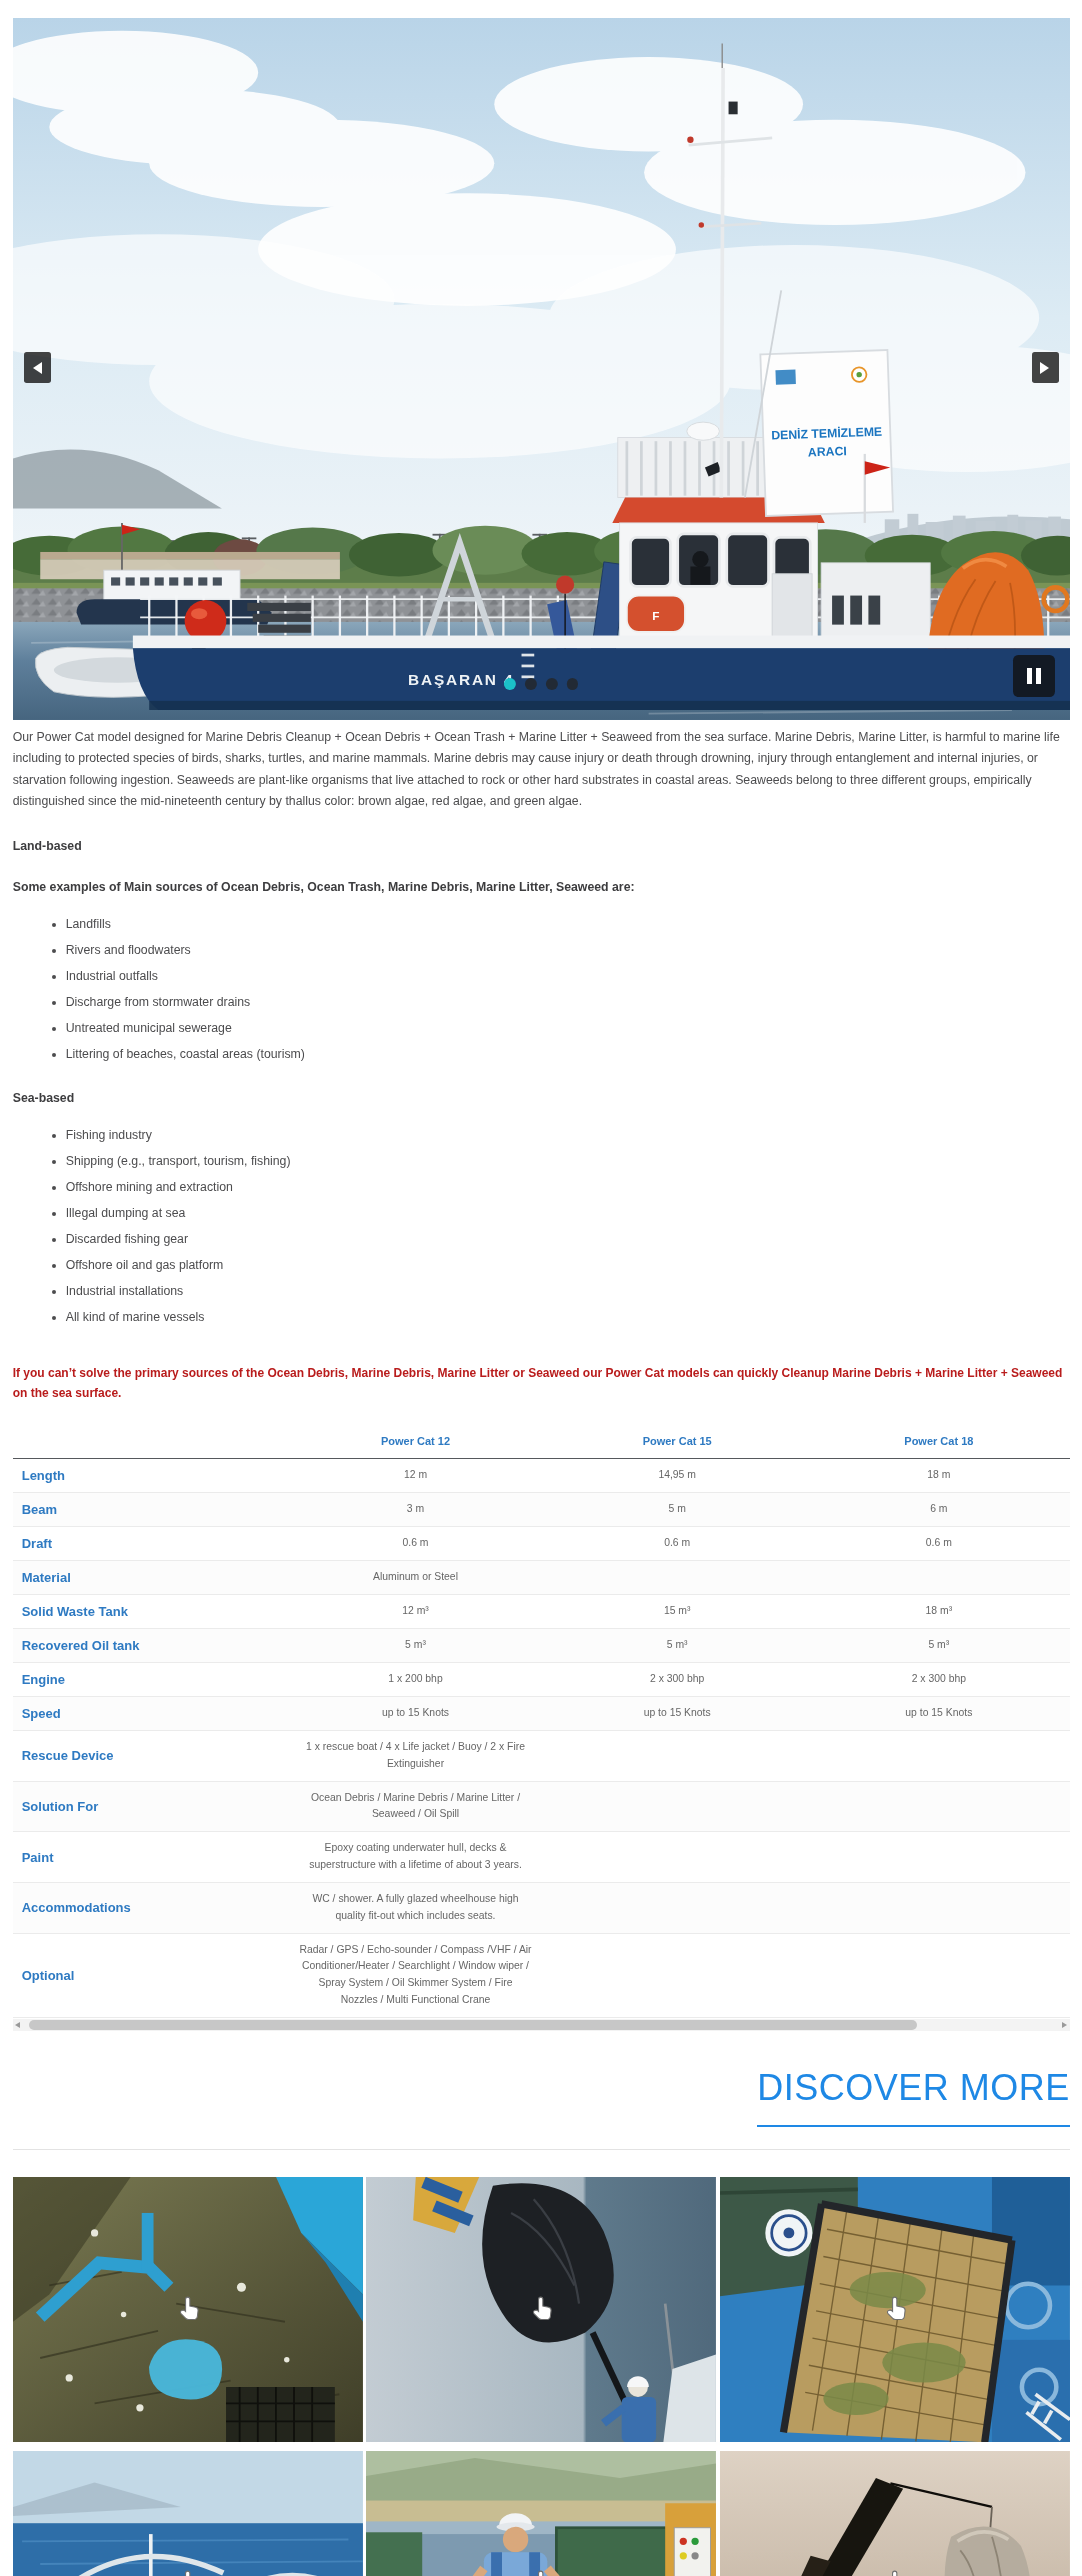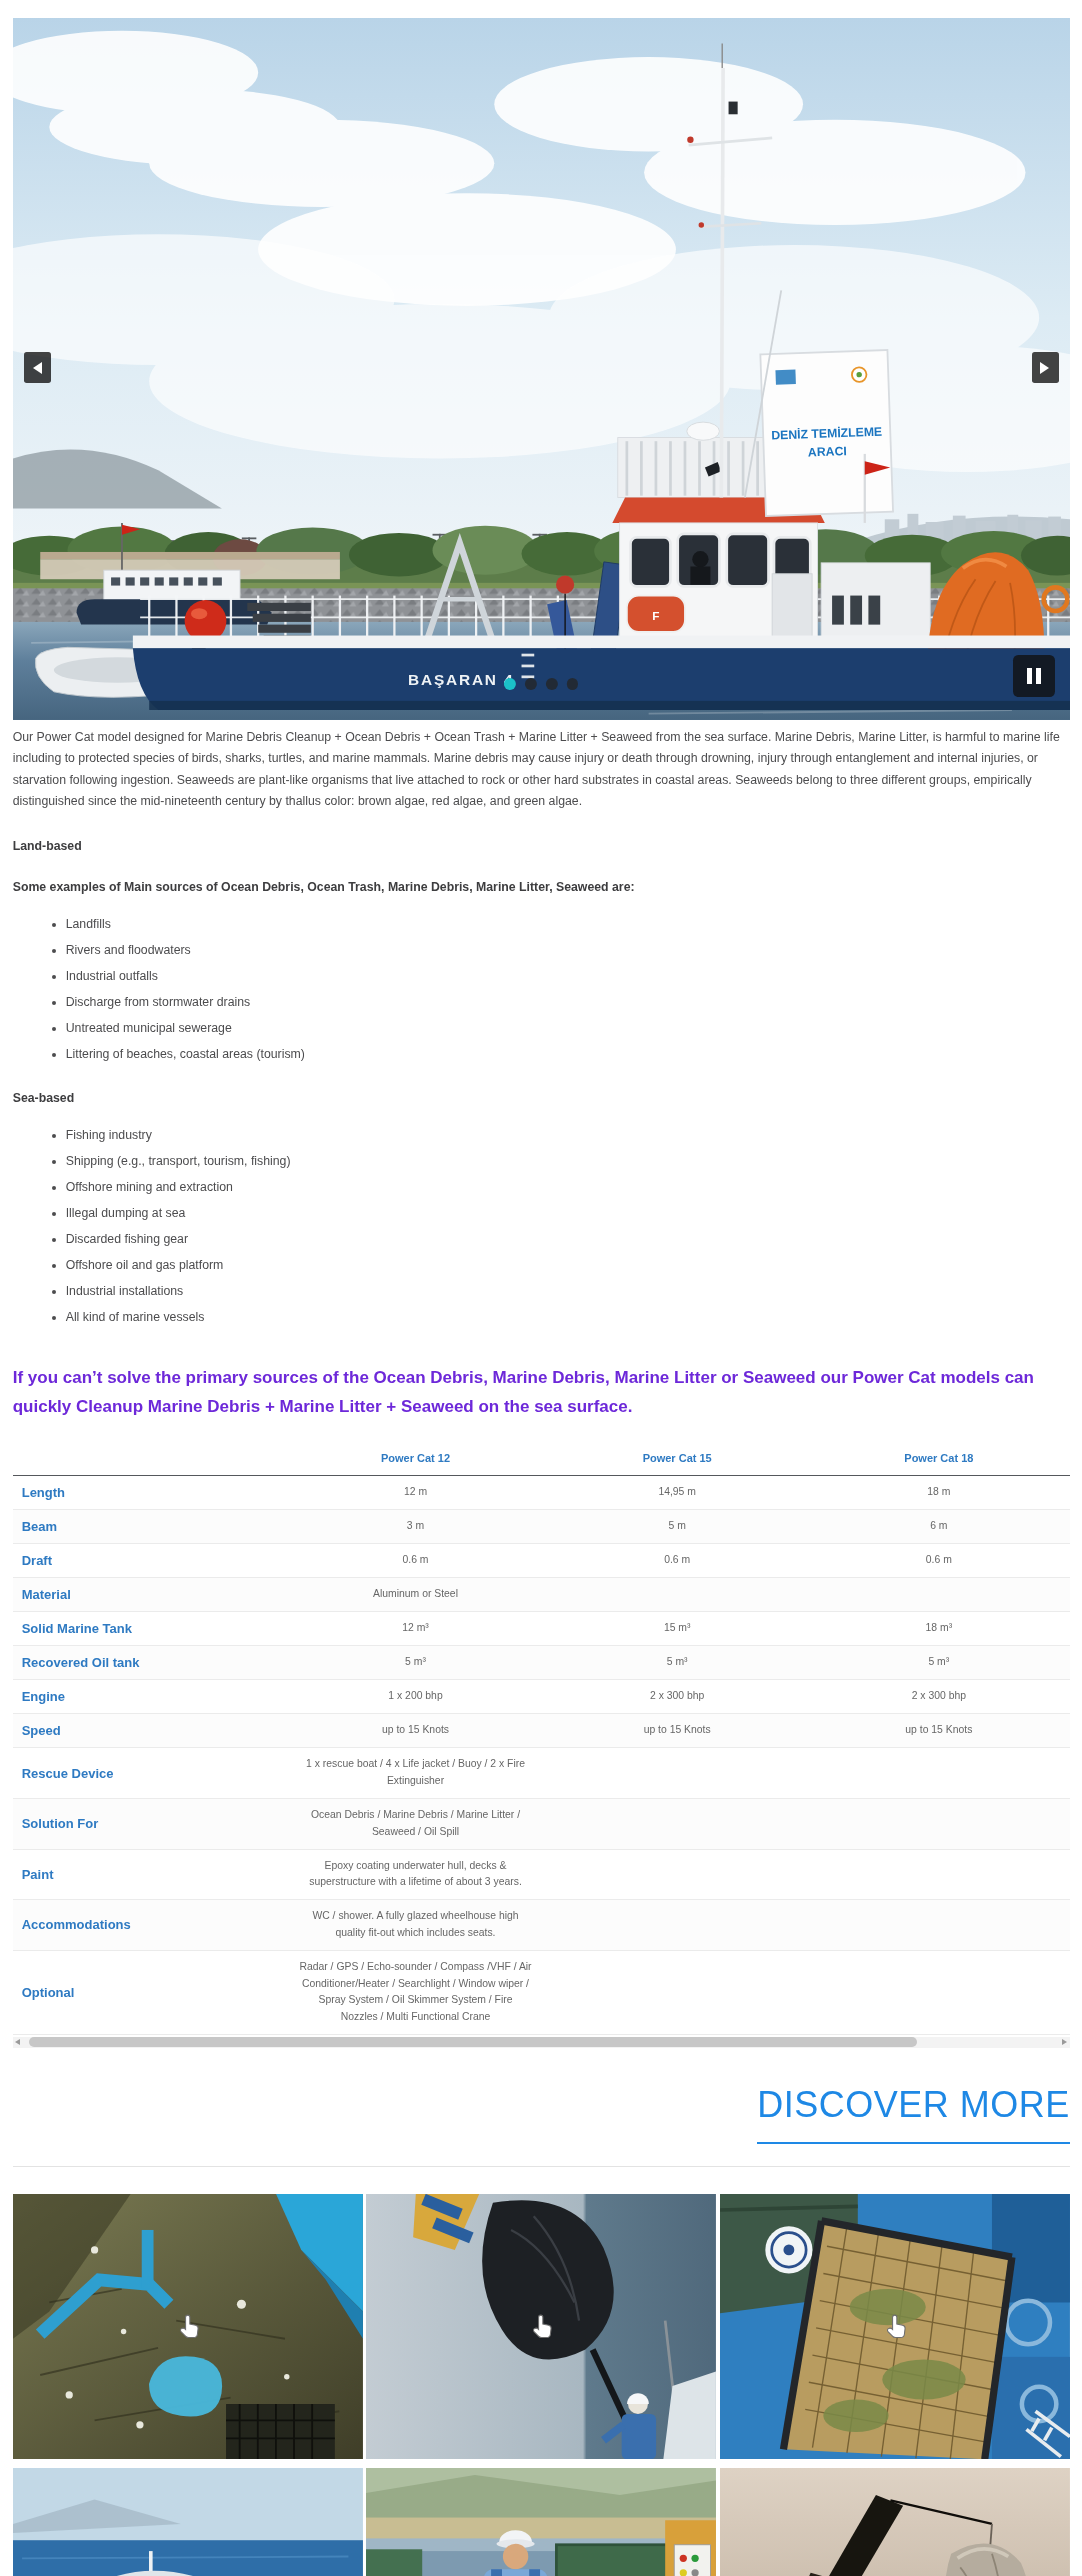--- a/index.html
+++ b/index.html
@@ -23,21 +23,21 @@
   .dot.active{background:#1bc2c8;opacity:1;}
   .pause-btn{position:absolute;right:14.5px;top:637px;width:42px;height:42px;background:rgba(18,18,18,.8);
     border-radius:5.4px;display:flex;align-items:center;justify-content:center;gap:4.5px;cursor:pointer;}
   .pause-btn .bar{width:4.5px;height:15.4px;background:#fff;display:block;}
 
   
   p.intro{font-size:12.3px;line-height:1.72;margin:7.3px 0 0 0;color:#4c4c4e;}
   .bold-head{font-size:12.3px;font-weight:bold;color:#3d3d3f;margin:27px 0 0 0;}
   ul.srclist{margin:22px 0 0 0;padding:0 0 0 53px;list-style:disc;}
   ul.srclist li{font-size:12.3px;line-height:1.45;margin-bottom:8.2px;color:#4c4c4e;}
-  p.cta{font-size:17px;font-weight:bold;line-height:1.72;color:#6d28d9;margin:36px 0 0 0;}
+  p.cta{font-size:12px;font-weight:bold;line-height:1.72;color:#b91c1c;margin:36px 0 0 0;}
 
   
   table.spec{width:100%;border-collapse:collapse;table-layout:fixed;margin-top:23.6px;}
   table.spec col.lbl{width:272px;}
   table.spec thead th{font-size:11px;font-weight:bold;color:#2e7ac2;text-align:center;
     padding:7.3px 0 11px 0;border-bottom:1.8px solid #55585c;}
   table.spec tbody th{font-size:13px;font-weight:bold;color:#2e7ac2;text-align:left;
     padding:9px 9px;border-bottom:0.9px solid #ebebeb;}
   table.spec tbody td{font-size:10.4px;color:#666;text-align:center;line-height:1.6;
     padding:8.2px 14.5px;border-bottom:0.9px solid #ebebeb;}
@@ -406,21 +406,21 @@
           <td>0.6 m</td>
           <td>0.6 m</td>
         </tr>
         <tr>
           <th>Material</th>
           <td>Aluminum or Steel</td>
           <td></td>
           <td></td>
         </tr>
         <tr>
-          <th>Solid Marine Tank</th>
+          <th>Solid Waste Tank</th>
           <td>12 m³</td>
           <td>15 m³</td>
           <td>18 m³</td>
         </tr>
         <tr>
           <th>Recovered Oil tank</th>
           <td>5 m³</td>
           <td>5 m³</td>
           <td>5 m³</td>
         </tr>

